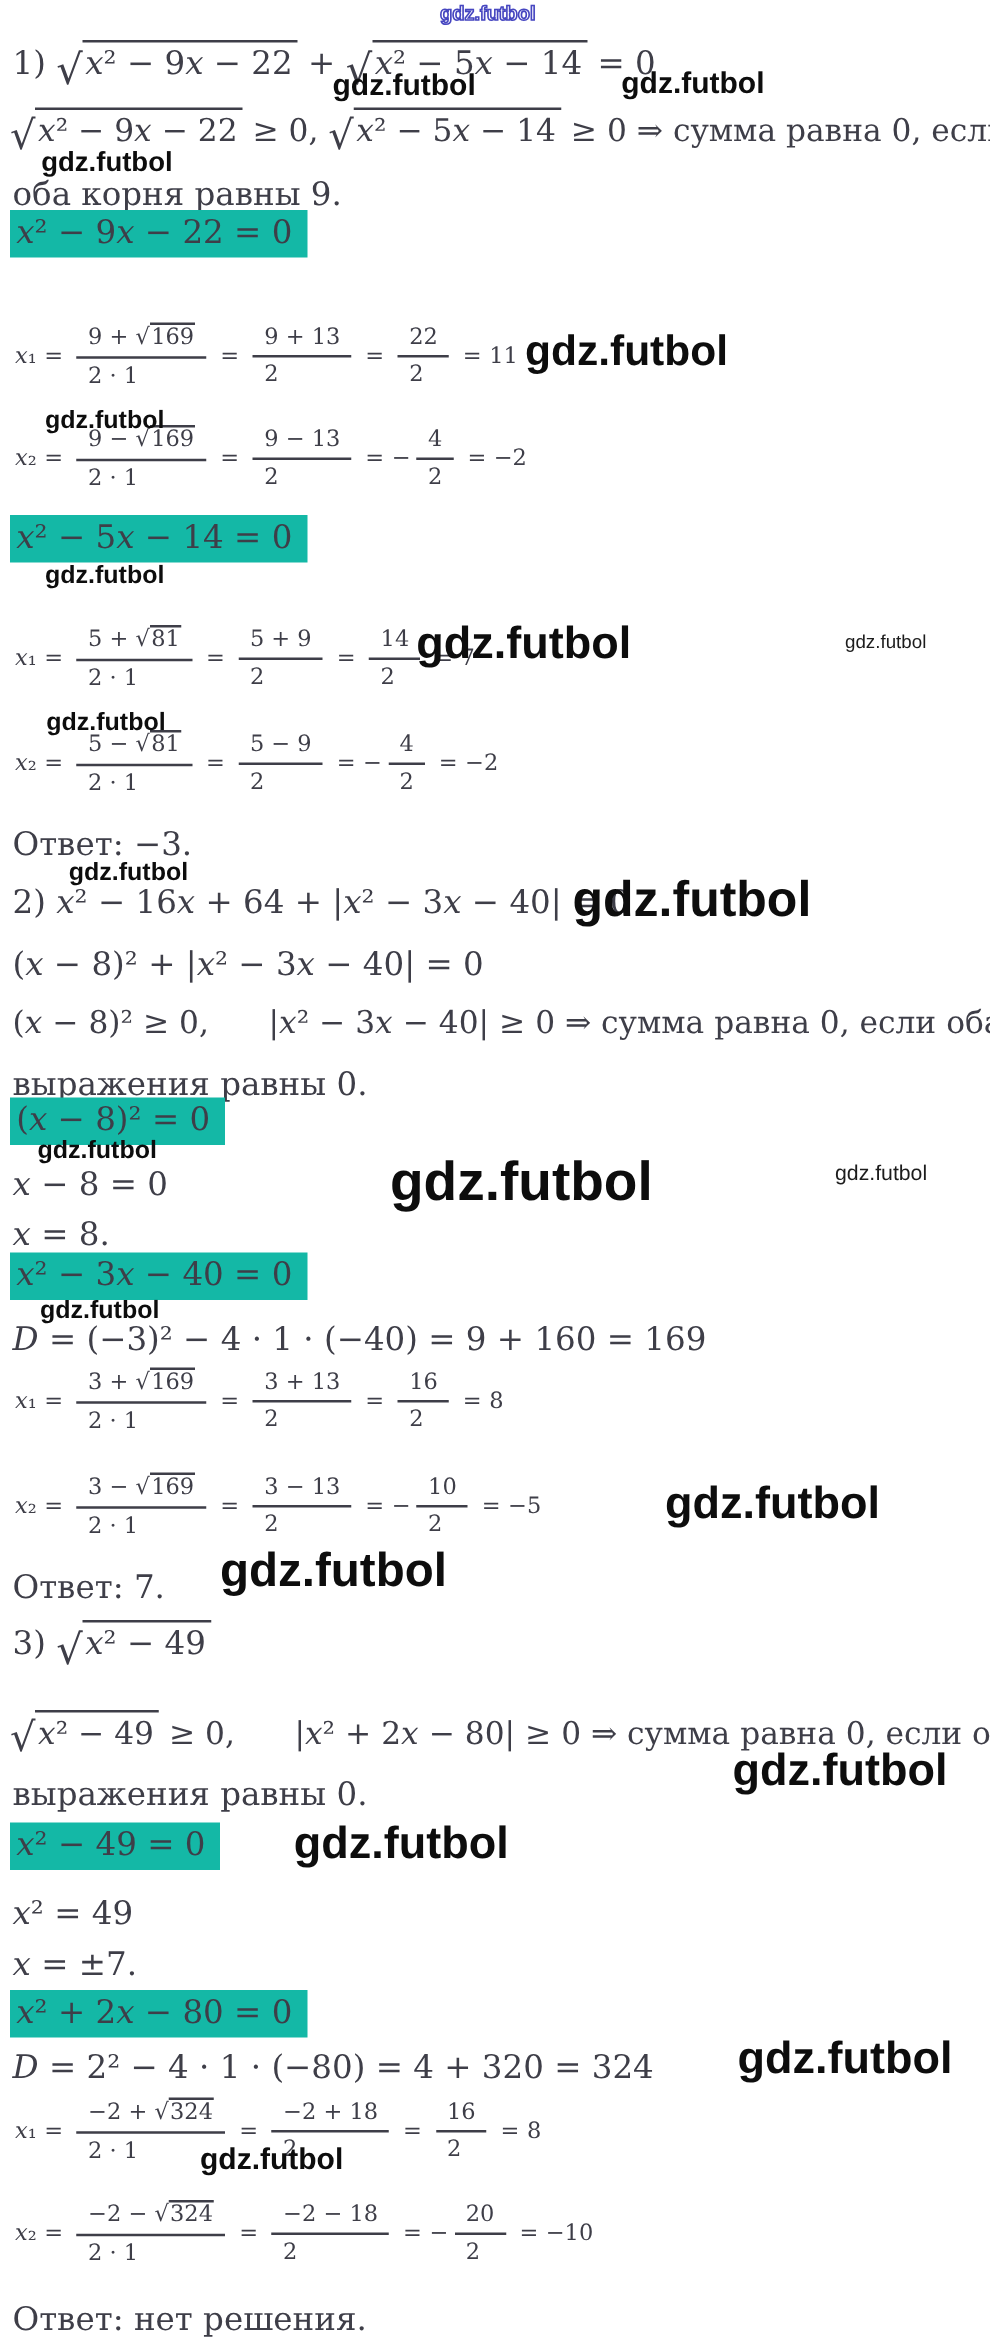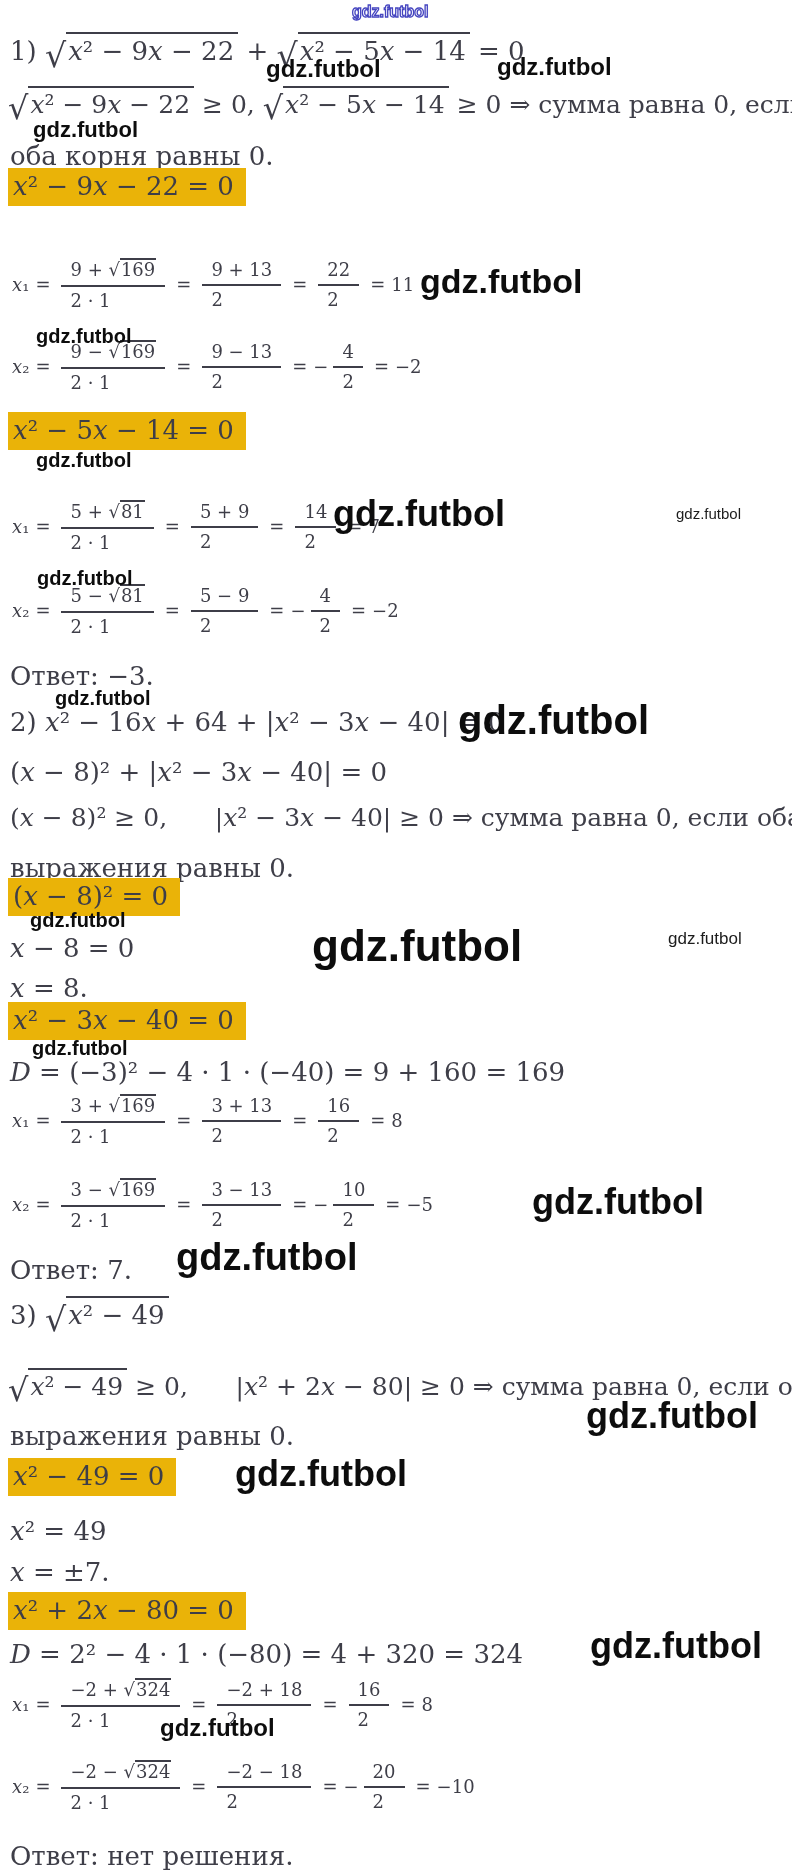--- a/index.html
+++ b/index.html
@@ -3,21 +3,21 @@
 <meta charset="utf-8">
 <style>
   html,body{margin:0;padding:0;background:#ffffff;}
   #doc{
     position:relative;width:792px;height:1876px;background:#fff;overflow:hidden;
     font-family:"DejaVu Serif","Liberation Serif",serif;color:#3e3e48;
   }
   .block{position:absolute;white-space:pre;line-height:1.25;}
   .math{font-size:26px;}
   .math i,.frac-line i,.hl i{font-style:italic;}
-  .hl{background:#eab308;padding:3px 12px 5px 5px;font-size:26px;}
+  .hl{background:#14b8a6;padding:3px 12px 5px 5px;font-size:26px;}
   
   .sq{display:inline-flex;align-items:stretch;}
   .rsign{font-size:1.28em;line-height:0.9;align-self:flex-end;transform:translateY(3px);}
   .rbody{border-top:2.2px solid #3e3e48;padding:1px 4px 0 2px;align-self:flex-end;}
   
   .ov{display:inline-block;border-top:2px solid #3e3e48;line-height:1.08;padding:0 1px;}
   
   .frac-line{display:flex;align-items:center;font-size:18px;}
   .fr{display:inline-flex;flex-direction:column;margin:0 5px;}
   .fr .num{padding:0 9px 3px;border-bottom:2.2px solid #3e3e48;}
@@ -28,21 +28,21 @@
   .wm.bold{font-weight:bold;}
   .wm.normal{font-weight:400;color:#1c1c1c;}
   .wm.outline{font-weight:bold;color:#ffffff;-webkit-text-stroke:1.3px #4646c0;text-shadow:0 0 1px #9a9ae0;}
 </style>
 </head>
 <body>
 
 <div id="doc" style="width: 792px; height: 1876px; background: rgb(255, 255, 255);">
     <div class="block sqrtline math" style="left: 10px; top: 32px; display: inline-flex; align-items: flex-end;"><span>1) </span><span class="sq"><span class="rsign">√</span><span class="rbody"><i>x</i>² − 9<i>x</i> − 22</span></span><span> + </span><span class="sq"><span class="rsign">√</span><span class="rbody"><i>x</i>² − 5<i>x</i> − 14</span></span><span> = 0</span></div>
     <div class="block sqrtline math" style="left: 8px; top: 86px; font-size: 25px; display: inline-flex; align-items: flex-end;"><span class="sq"><span class="rsign">√</span><span class="rbody"><i>x</i>² − 9<i>x</i> − 22</span></span><span> ≥ 0, </span><span class="sq"><span class="rsign">√</span><span class="rbody"><i>x</i>² − 5<i>x</i> − 14</span></span><span> ≥ 0 ⇒ сумма равна 0, если</span></div>
-    <div class="block math" style="left: 10px; top: 140px;">оба корня равны 0.</div>
+    <div class="block math" style="left: 10px; top: 140px;">оба корня равны 9.</div>
     <div class="block " style="left: 8px; top: 170px;"><span class="hl"><i>x</i>² − 9<i>x</i> − 22 = 0</span></div>
     <div class="block frac-line" style="left: 12px; top: 258px;"><span><i>x</i>₁</span><span class="op">=</span><span class="fr"><span class="num">9 + √<span class="ov">169</span></span><span class="den">2 · 1</span></span><span class="op">=</span><span class="fr"><span class="num">9 + 13</span><span class="den">2</span></span><span class="op">=</span><span class="fr"><span class="num">22</span><span class="den">2</span></span><span class="op">=</span><span>11</span></div>
     <div class="block frac-line" style="left: 12px; top: 340px;"><span><i>x</i>₂</span><span class="op">=</span><span class="fr"><span class="num">9 − √<span class="ov">169</span></span><span class="den">2 · 1</span></span><span class="op">=</span><span class="fr"><span class="num">9 − 13</span><span class="den">2</span></span><span class="op">=</span><span>−</span><span class="fr"><span class="num">4</span><span class="den">2</span></span><span class="op">=</span><span>−2</span></div>
     <div class="block " style="left: 8px; top: 414px;"><span class="hl"><i>x</i>² − 5<i>x</i> − 14 = 0</span></div>
     <div class="block frac-line" style="left: 12px; top: 500px;"><span><i>x</i>₁</span><span class="op">=</span><span class="fr"><span class="num">5 + √<span class="ov">81</span></span><span class="den">2 · 1</span></span><span class="op">=</span><span class="fr"><span class="num">5 + 9</span><span class="den">2</span></span><span class="op">=</span><span class="fr"><span class="num">14</span><span class="den">2</span></span><span class="op">=</span><span>7</span></div>
     <div class="block frac-line" style="left: 12px; top: 584px;"><span><i>x</i>₂</span><span class="op">=</span><span class="fr"><span class="num">5 − √<span class="ov">81</span></span><span class="den">2 · 1</span></span><span class="op">=</span><span class="fr"><span class="num">5 − 9</span><span class="den">2</span></span><span class="op">=</span><span>−</span><span class="fr"><span class="num">4</span><span class="den">2</span></span><span class="op">=</span><span>−2</span></div>
     <div class="block math" style="left: 10px; top: 660px;">Ответ: −3.</div>
     <div class="block math" style="left: 10px; top: 706px;">2) <i>x</i>² − 16<i>x</i> + 64 + |<i>x</i>² − 3<i>x</i> − 40| = 0</div>
     <div class="block math" style="left: 10px; top: 756px;">(<i>x</i> − 8)² + |<i>x</i>² − 3<i>x</i> − 40| = 0</div>
     <div class="block math" style="left: 10px; top: 802px; font-size: 25px;">(<i>x</i> − 8)² ≥ 0,      |<i>x</i>² − 3<i>x</i> − 40| ≥ 0 ⇒ сумма равна 0, если оба</div>

